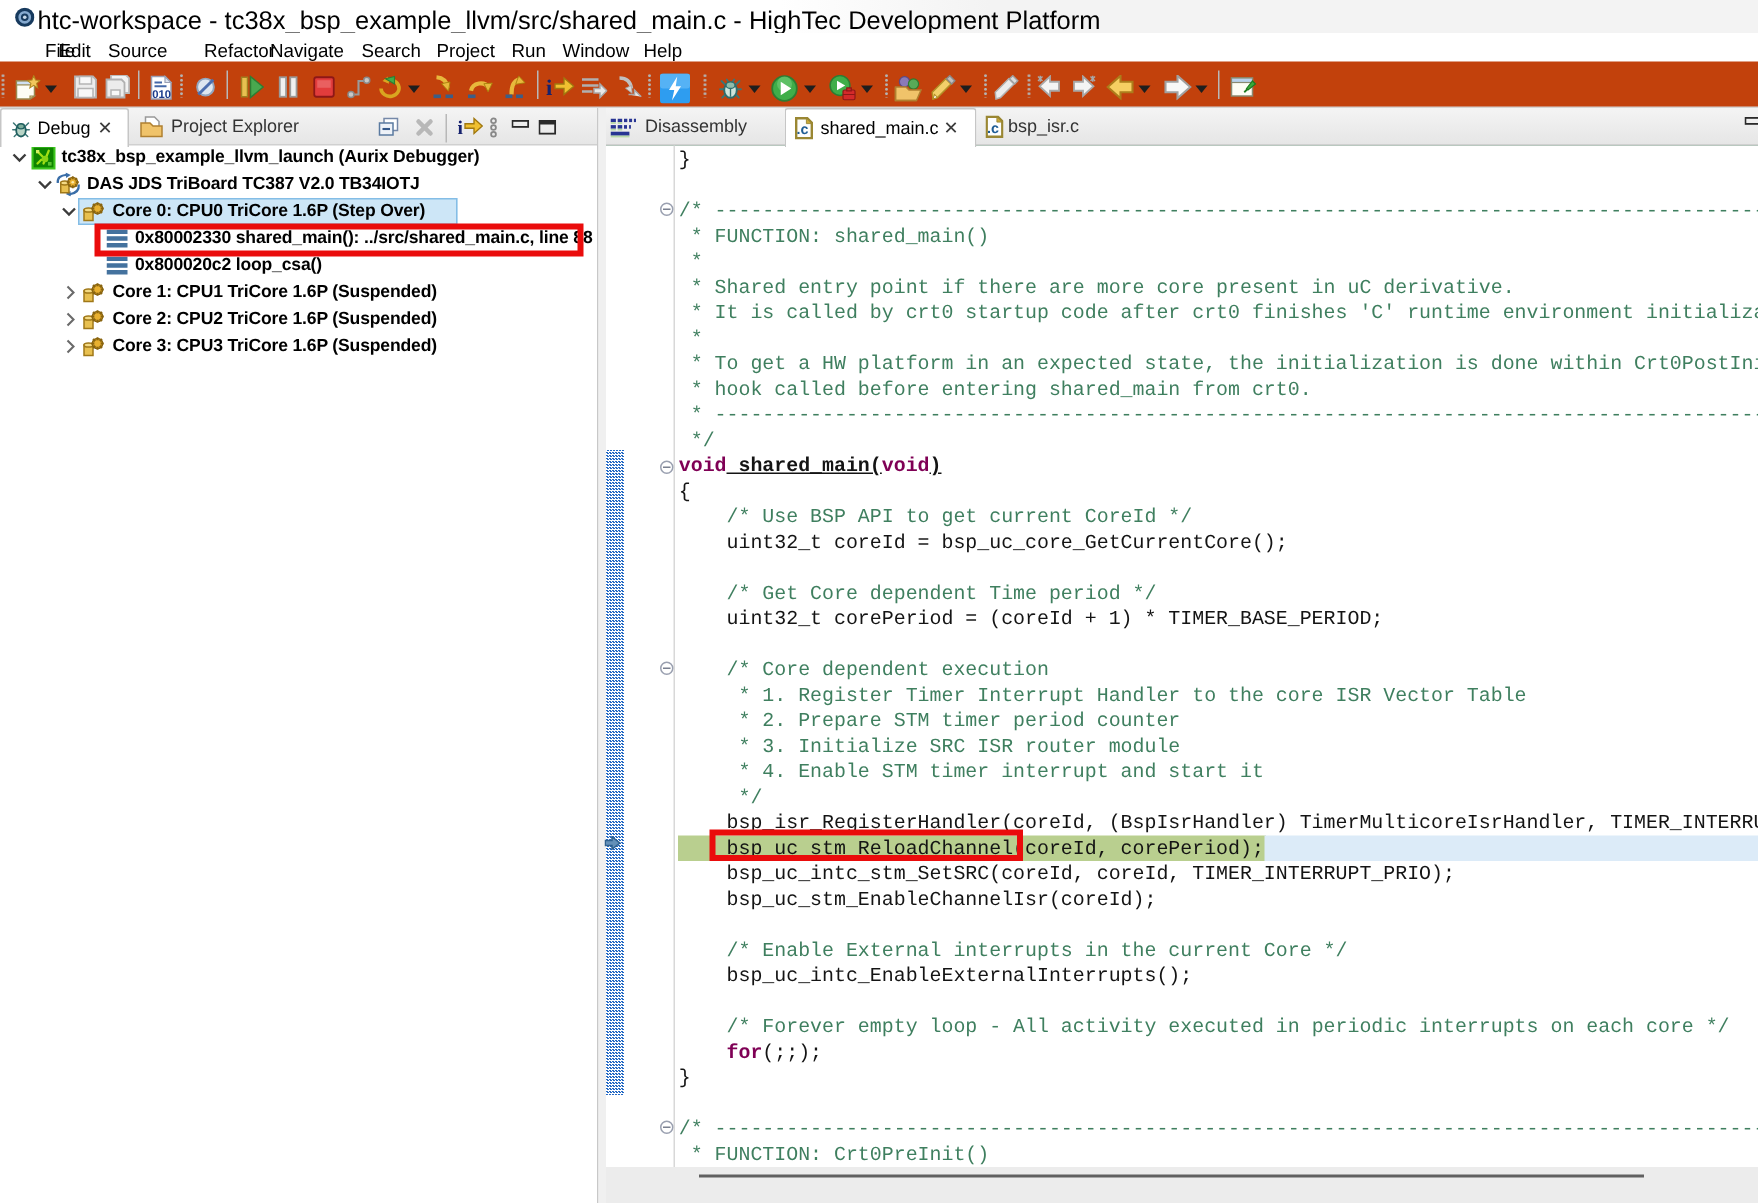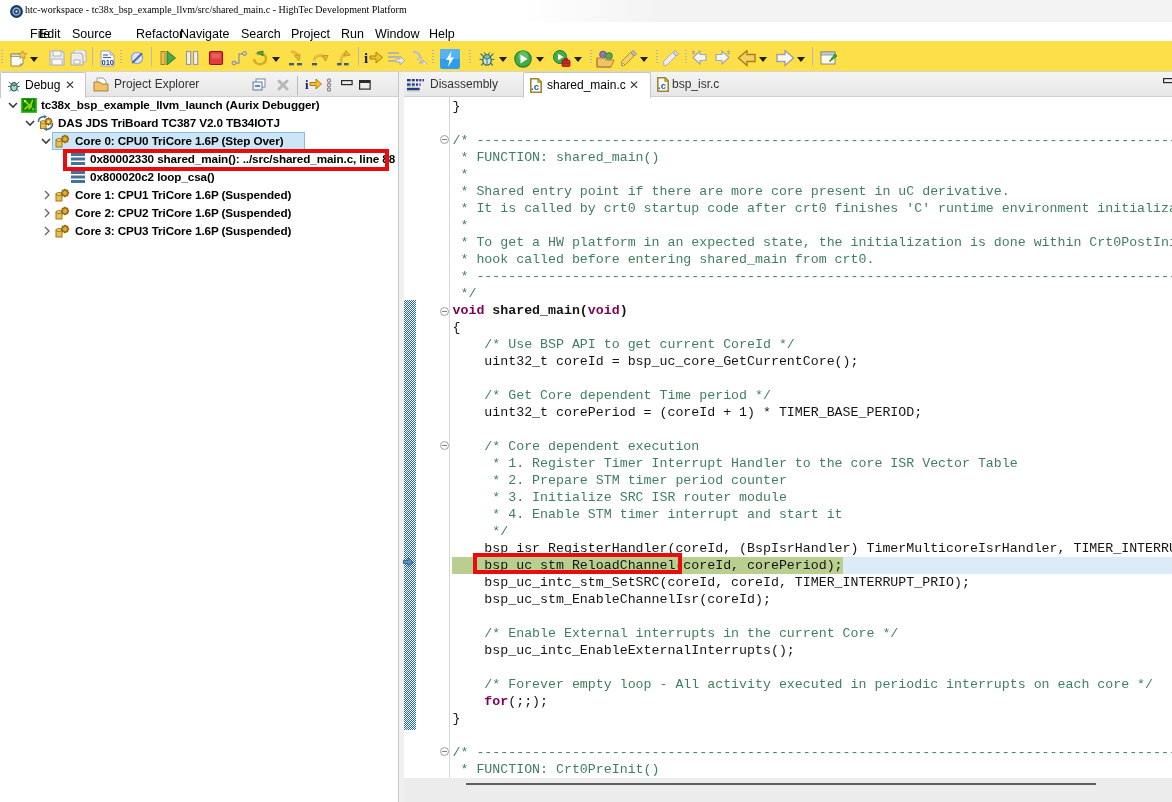--- a/index.html
+++ b/index.html
@@ -3,29 +3,29 @@
 <meta charset="utf-8">
 <style>
 * { margin:0; padding:0; box-sizing:border-box; }
 html,body { width:1172px; height:802px; overflow:hidden; background:#fff;
   font-family:"Liberation Sans", sans-serif; }
 .abs { position:absolute; }
 #page { position:relative; width:1172px; height:802px; }
 
 
 #titlebar { position:absolute; left:0; top:0; width:1172px; height:22px; background:linear-gradient(90deg,#ffffff 0px,#ffffff 520px,#f3f3f3 660px,#f3f3f3 100%); }
-#titlebar .txt { position:absolute; left:25px; top:4px; font-size:10px; color:#000;font-family:Liberation Serif, serif; }
+#titlebar .txt { position:absolute; left:25px; top:4px; font-size:17px; color:#000; }
 
 
 #menubar { position:absolute; left:0; top:22px; width:1172px; height:19px; background:#fff; }
 #menubar span { position:absolute; top:5px; font-size:12.5px; color:#000; }
 
 
 #toolbar { position:absolute; left:0; top:41px; width:1172px; height:31px;
-  background:#fde047; border-bottom:1px solid #d5d5d5; }
+  background:#c2410c; border-bottom:1px solid #d5d5d5; }
 .tbsep { position:absolute; top:6px; width:1px; height:19px; background:#b8b8b8; }
 .tbgrip { position:absolute; top:8px; width:2px; height:16px;
   background-image:radial-gradient(circle, #b4b4b4 0.8px, transparent 1px);
   background-size:2px 3px; }
 .ticon { position:absolute; top:9px; }
 .tarrow { position:absolute; top:16px; width:0; height:0;
   border-left:4px solid transparent; border-right:4px solid transparent; border-top:5px solid #1e1e1e; }
 
 
 #lpanel { position:absolute; left:0; top:72px; width:399px; height:730px; background:#fff; border-right:1px solid #c8c8c8;}
@@ -50,21 +50,21 @@
   background:repeating-conic-gradient(#2268c4 0% 25%, #ffffff 0% 50%);
   background-size:2px 2px; }
 #lnums { position:absolute; left:0; top:1px; width:36px; text-align:right;
   font-family:"Liberation Mono",monospace; font-size:13.28px; line-height:17px; color:#787878; }
 #ruldiv { position:absolute; left:45px; top:25px; width:1px; height:705px; background:#d8d8d8; }
 #codewrap { position:absolute; left:46px; top:25px; right:0; height:705px; background:#fff; overflow:hidden; }
 #code { position:absolute; left:2.5px; top:1px; font-family:"Liberation Mono",monospace;
   font-size:13.28px; line-height:17px; color:#141414; white-space:pre; }
 #code .c { color:#3f7f5f; }
 #code .k { color:#7f0055; font-weight:bold; }
-#code .b { font-weight:bold; }
+#code .b { font-weight:bold;text-decoration:underline; }
 .fold { position:absolute; width:9px; height:9px; border:1px solid #9aa0b0; border-radius:50%;
   background:#fff; }
 .fold::after { content:""; position:absolute; left:1px; right:1px; top:3px; height:1px; background:#7a8090; }
 
 #hl-green { position:absolute; background:#b9cf8f; }
 #hl-blue { position:absolute; background:#dcebf8; }
 .redbox { position:absolute; border:4px solid #ea0c0c; background:transparent; z-index:50; }
 
 #hscroll { position:absolute; left:404px; top:778px; width:768px; height:24px; background:#ececec; }
 #hthumb { position:absolute; left:62px; top:5px; width:630px; height:2px; background:#606060; }

